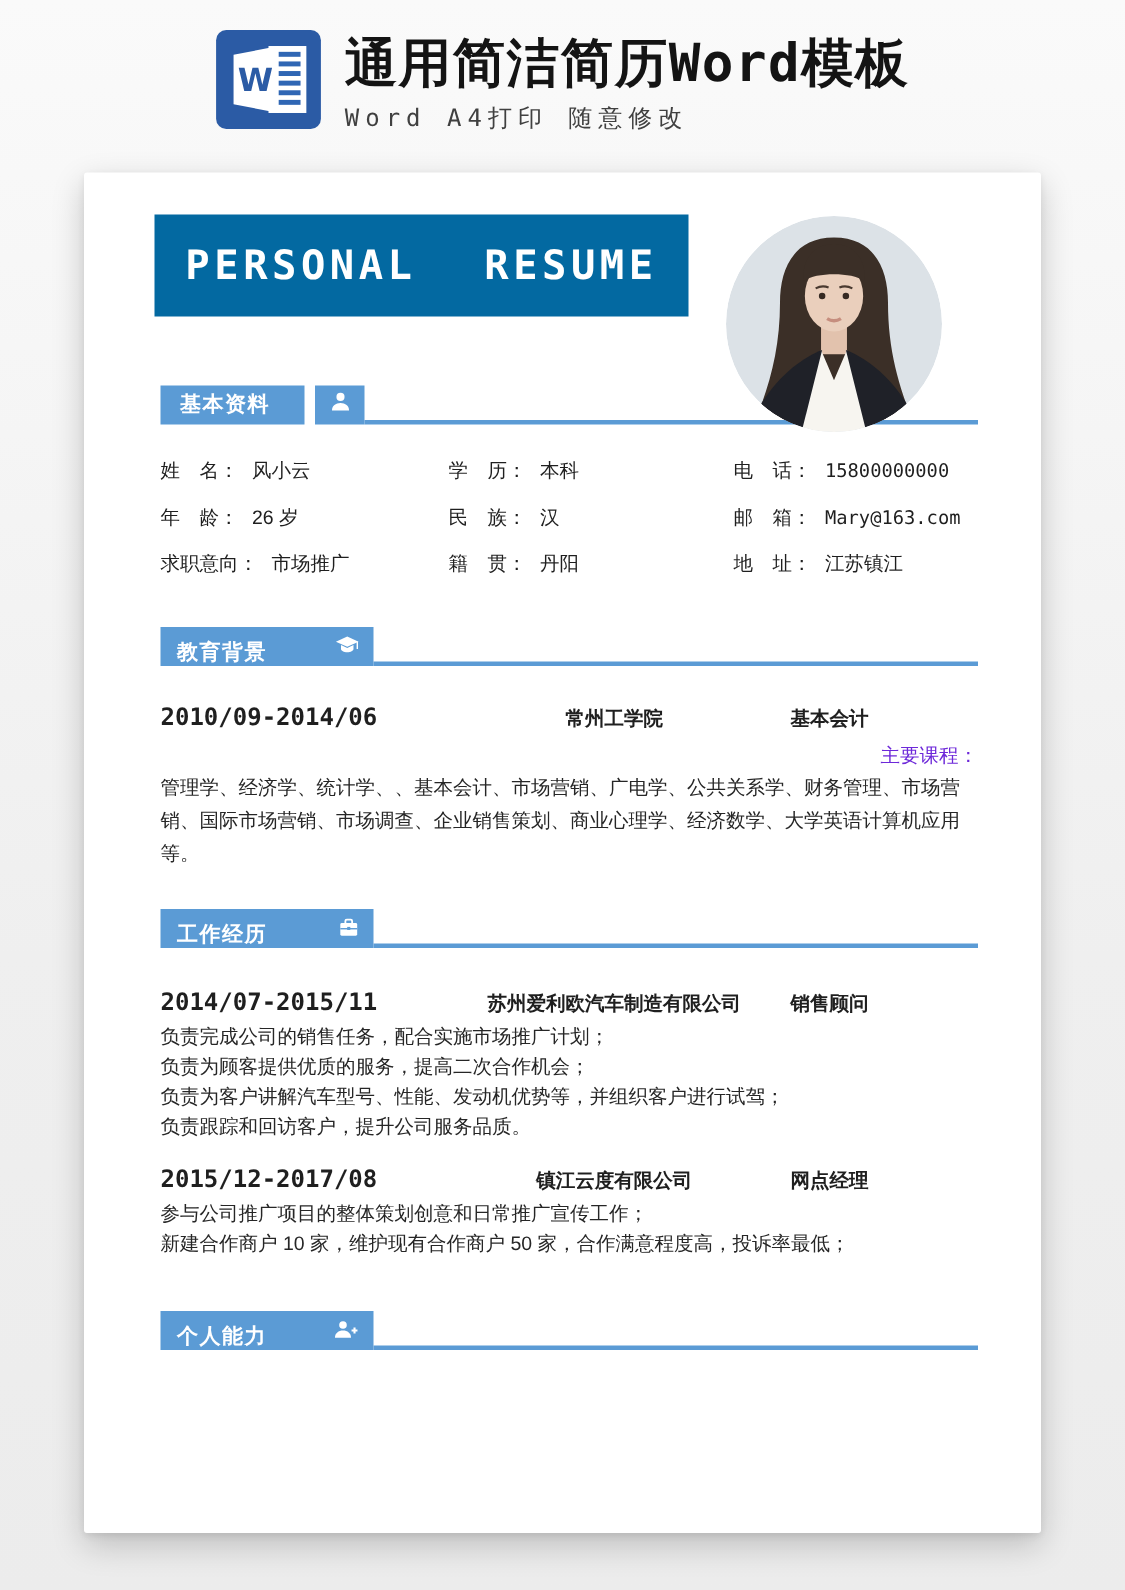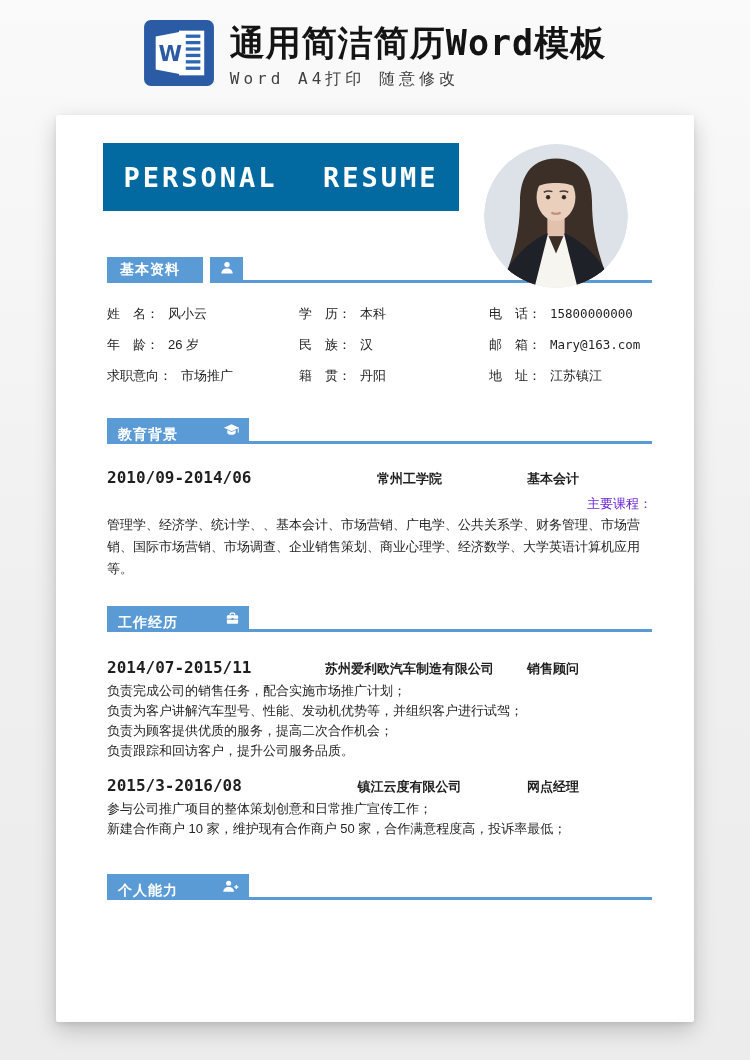--- a/index.html
+++ b/index.html
@@ -225,27 +225,27 @@
     <div class="sec-line"></div>
   </div>
 
   <div class="job-row m-job1">
     <span class="period">2014/07-2015/11</span>
     <span class="mid">苏州爱利欧汽车制造有限公司</span>
     <span>销售顾问</span>
   </div>
   <ul class="duty-list m-duties">
     <li>负责完成公司的销售任务，配合实施市场推广计划；</li>
+    <li>负责为顾客提供优质的服务，提高二次合作机会；</li>
     <li>负责为客户讲解汽车型号、性能、发动机优势等，并组织客户进行试驾；</li>
-    <li>负责为顾客提供优质的服务，提高二次合作机会；</li>
     <li>负责跟踪和回访客户，提升公司服务品质。</li>
   </ul>
 
   <div class="job-row m-job2">
-    <span class="period">2015/3-2016/08</span>
+    <span class="period">2015/12-2017/08</span>
     <span class="mid">镇江云度有限公司</span>
     <span>网点经理</span>
   </div>
   <ul class="duty-list m-duties">
     <li>参与公司推广项目的整体策划创意和日常推广宣传工作；</li>
     <li>新建合作商户 10 家，维护现有合作商户 50 家，合作满意程度高，投诉率最低；</li>
   </ul>
 
   <div class="sec-header m-skills-header">
     <div class="sec-tab full">

